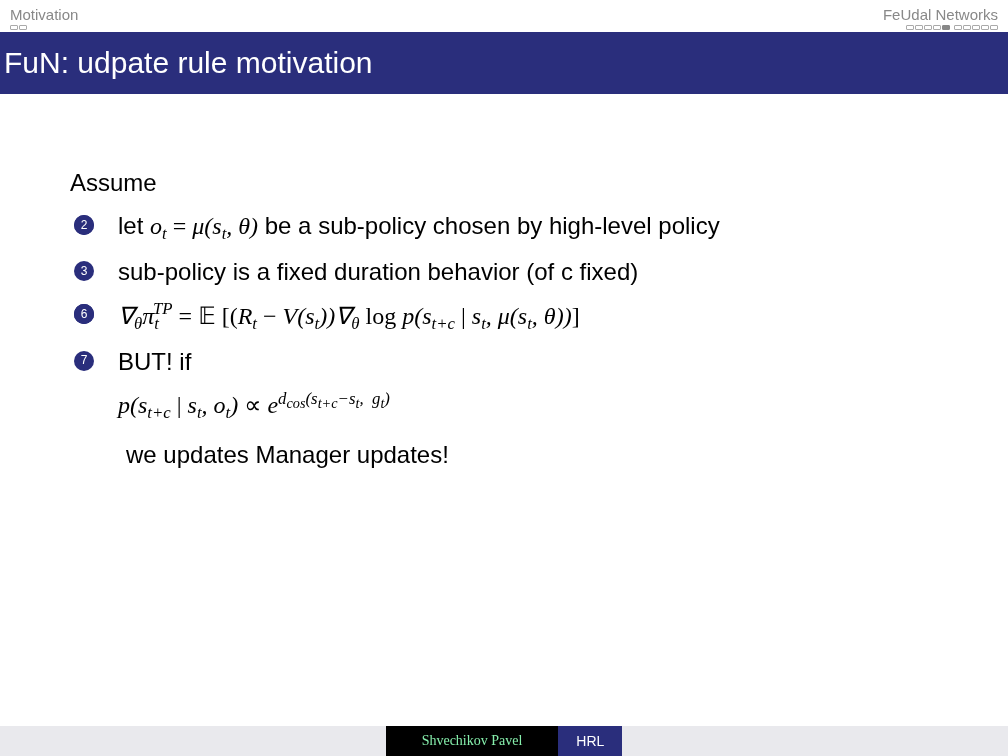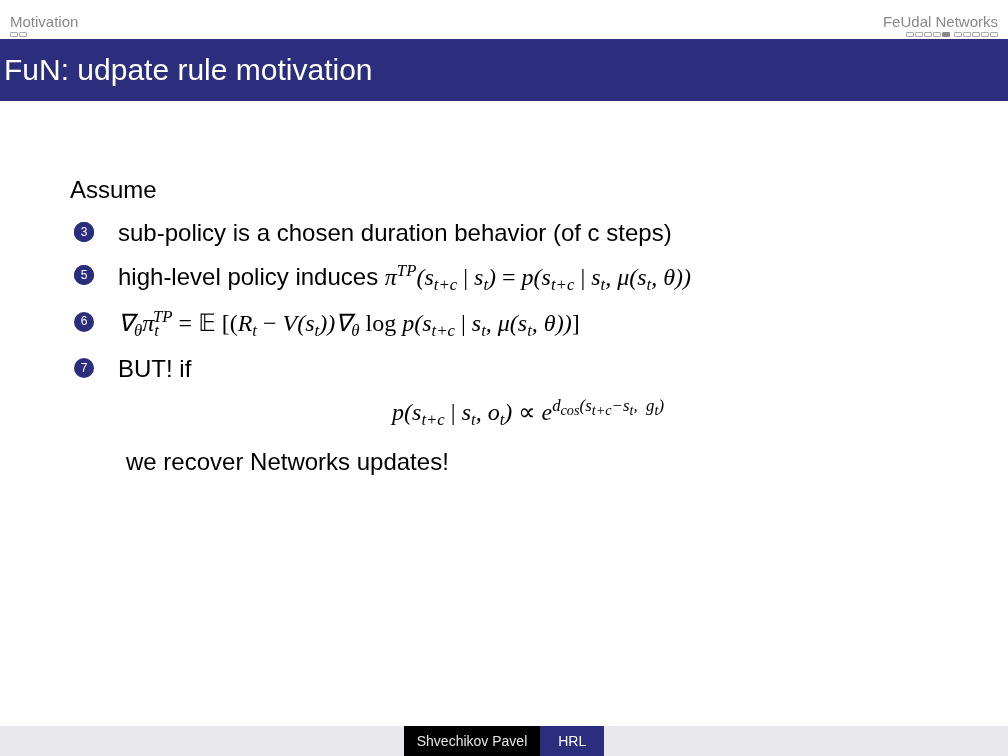--- a/index.html
+++ b/index.html
@@ -9,21 +9,21 @@
     background: #fff;
     font-family: 'Segoe UI', 'Helvetica Neue', Arial, sans-serif;
     font-weight: 300;
     color: #000;
     position: relative;
     overflow: hidden;
   }
   .header {
     display: flex;
     justify-content: space-between;
-    padding: 13px 10px 2px 10px;
+    padding: 6px 10px 2px 10px;
     font-size: 15px;
     color: #888;
   }
   .header-left, .header-right {
     display: flex;
     flex-direction: column;
     gap: 2px;
   }
   .header-right { align-items: flex-end; }
   .nav-ticks { display: flex; gap: 1px; }
@@ -66,40 +66,40 @@
     font-weight: 400;
     display: flex;
     align-items: center;
     justify-content: center;
   }
   .math { font-family: 'Cambria Math', 'STIX', 'Times New Roman', serif; font-style: italic; }
   .upright { font-style: normal; }
   .sub { font-size: 0.7em; vertical-align: -0.3em; }
   .sup { font-size: 0.7em; vertical-align: 0.55em; }
   .center-eq {
-    text-align: center;
     margin: 6px 0 10px 0;
     font-family: 'Cambria Math', 'STIX', 'Times New Roman', serif;
     font-style: italic;
   }
   .closing { padding-left: 8px; }
   .footer {
     position: absolute;
     left: 0; right: 0; bottom: 0;
     height: 30px;
     background: #e9e9ed;
     display: flex;
     font-size: 14px;
   }
   .footer-dark {
     background: #000;
-    color: #e5e5e5;
-    padding: 5px 13px;
+    color: #86efac;
+    padding: 5px 36px;
     display: flex;
     align-items: center;
+    font-family: Liberation Serif, serif;
   }
   .footer-blue {
     background: #2a2e7c;
     color: #fff;
     padding: 5px 18px;
     display: flex;
     align-items: center;
   }
   .footer-spacer { flex: 1; }
   .bb { font-family: 'Cambria Math','STIX','Times New Roman', serif; font-style: normal; }
@@ -131,28 +131,28 @@
     </div>
   </div>
 </div>
 
 <div class="title-bar">FuN: udpate rule motivation</div>
 
 <div class="content">
   <div class="assume">Assume</div>
   <ol class="list">
     <li><span class="bullet">1</span></li>
-    <li><span class="bullet">2</span></li>
-    <li><span class="bullet">3</span><span>sub-policy is a chosen duration behavior (of c steps)</span></li>
+    <li><span class="bullet">2</span><span>let <span class="math">o<span class="sub">t</span> <span class="upright">=</span> μ(s<span class="sub">t</span>, θ)</span> be a sub-policy chosen by high-level policy</span></li>
+    <li><span class="bullet">3</span><span>sub-policy is a fixed duration behavior (of c fixed)</span></li>
     <li><span class="bullet">4</span></li>
-    <li><span class="bullet">5</span><span>high-level policy induces <span class="math">π<span class="sup">TP</span>(s<span class="sub">t+c</span> <span class="upright">|</span> s<span class="sub">t</span>) <span class="upright">=</span> p(s<span class="sub">t+c</span> <span class="upright">|</span> s<span class="sub">t</span>, μ(s<span class="sub">t</span>, θ))</span></span></li>
+    <li><span class="bullet">5</span></li>
     <li><span class="bullet">6</span><span><span class="math">∇<span class="sub">θ</span>π<span class="sub">t</span><span class="sup" style="margin-left:-6px">TP</span> <span class="upright">=</span> <span class="bb">𝔼</span> <span class="upright">[(</span>R<span class="sub">t</span> <span class="upright">−</span> V(s<span class="sub">t</span>))∇<span class="sub">θ</span> <span class="upright">log</span> p(s<span class="sub">t+c</span> <span class="upright">|</span> s<span class="sub">t</span>, μ(s<span class="sub">t</span>, θ))<span class="upright">]</span></span></span></li>
     <li><span class="bullet">7</span><span>BUT! if</span>
       <div class="center-eq">p(s<span class="sub">t+c</span> <span class="upright">|</span> s<span class="sub">t</span>, o<span class="sub">t</span>) <span class="upright">∝</span> e<span class="sup">d<span class="sub" style="font-size:0.85em">cos</span>(s<span class="sub" style="font-size:0.85em">t+c</span>−s<span class="sub" style="font-size:0.85em">t</span>,&nbsp;&nbsp;g<span class="sub" style="font-size:0.85em">t</span>)</span></div>
-      <div class="closing">we recover Networks updates!</div>
+      <div class="closing">we updates Manager updates!</div>
     </li>
   </ol>
 </div>
 
 <div class="footer">
   <div class="footer-spacer"></div>
   <div class="footer-dark">Shvechikov Pavel</div>
   <div class="footer-blue">HRL</div>
   <div class="footer-spacer"></div>
 </div>

